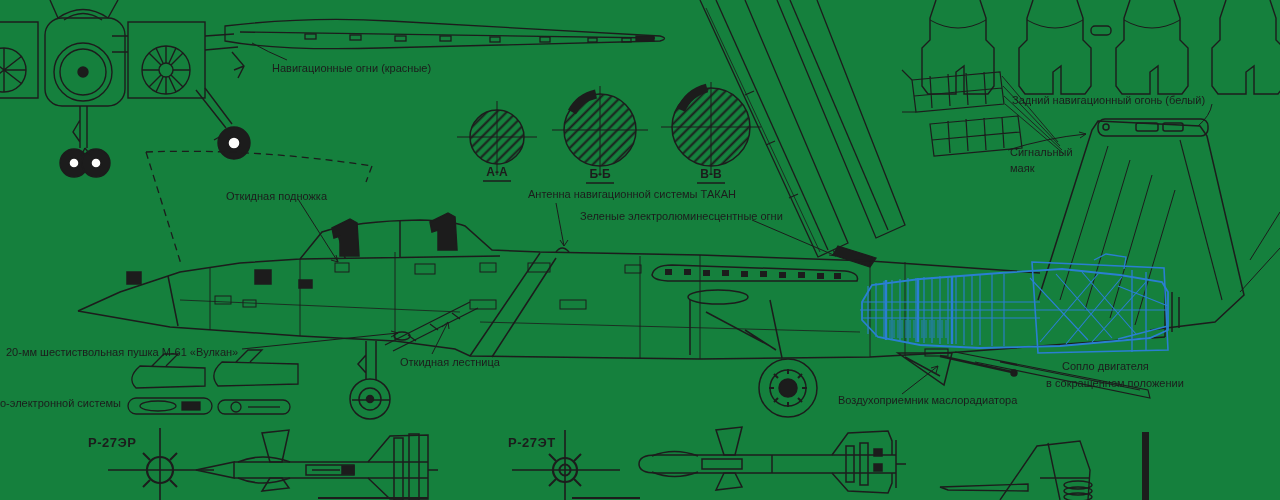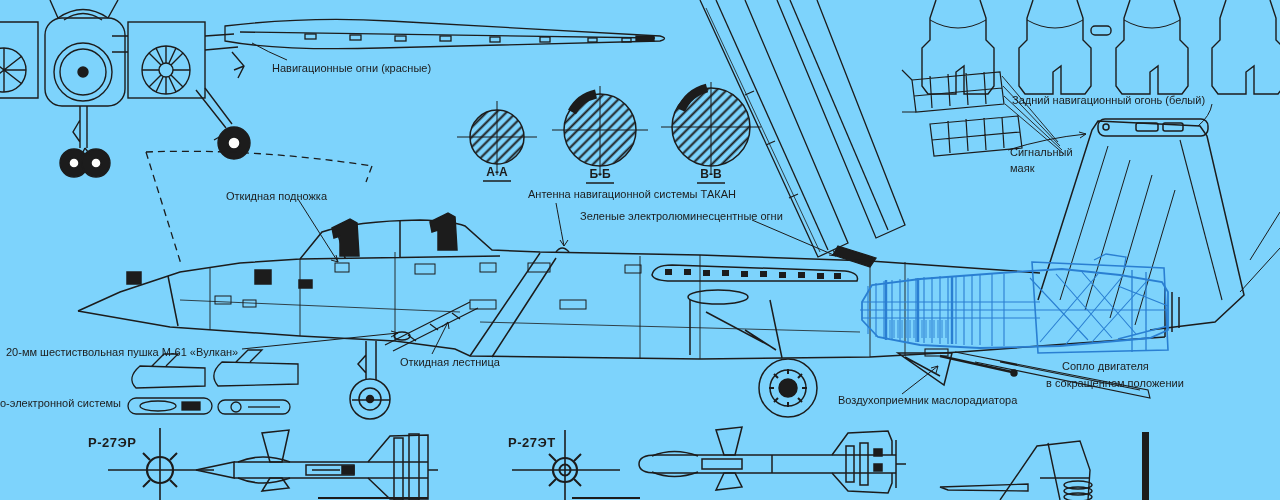--- a/index.html
+++ b/index.html
@@ -1,16 +1,16 @@
 <!DOCTYPE html>
 <html><head>
 <meta charset="utf-8">
 <style>
   html,body{margin:0;padding:0;background:#e8e8e8;}
-  .page{position:relative;width:1280px;height:500px;background:#7dd3fc;overflow:hidden;
+  .page{position:relative;width:1280px;height:500px;background:#15803d;overflow:hidden;
         font-family:"Liberation Sans","DejaVu Sans",sans-serif;}
   svg{position:absolute;left:0;top:0;}
   svg text{fill:#1c1c1c;}
   .lbl{font-size:11px;}
   .sec{font-size:12px;font-weight:bold;}
   .mis{font-size:13px;font-weight:bold;letter-spacing:0.5px;}
 </style>
 </head>
 <body>
 

